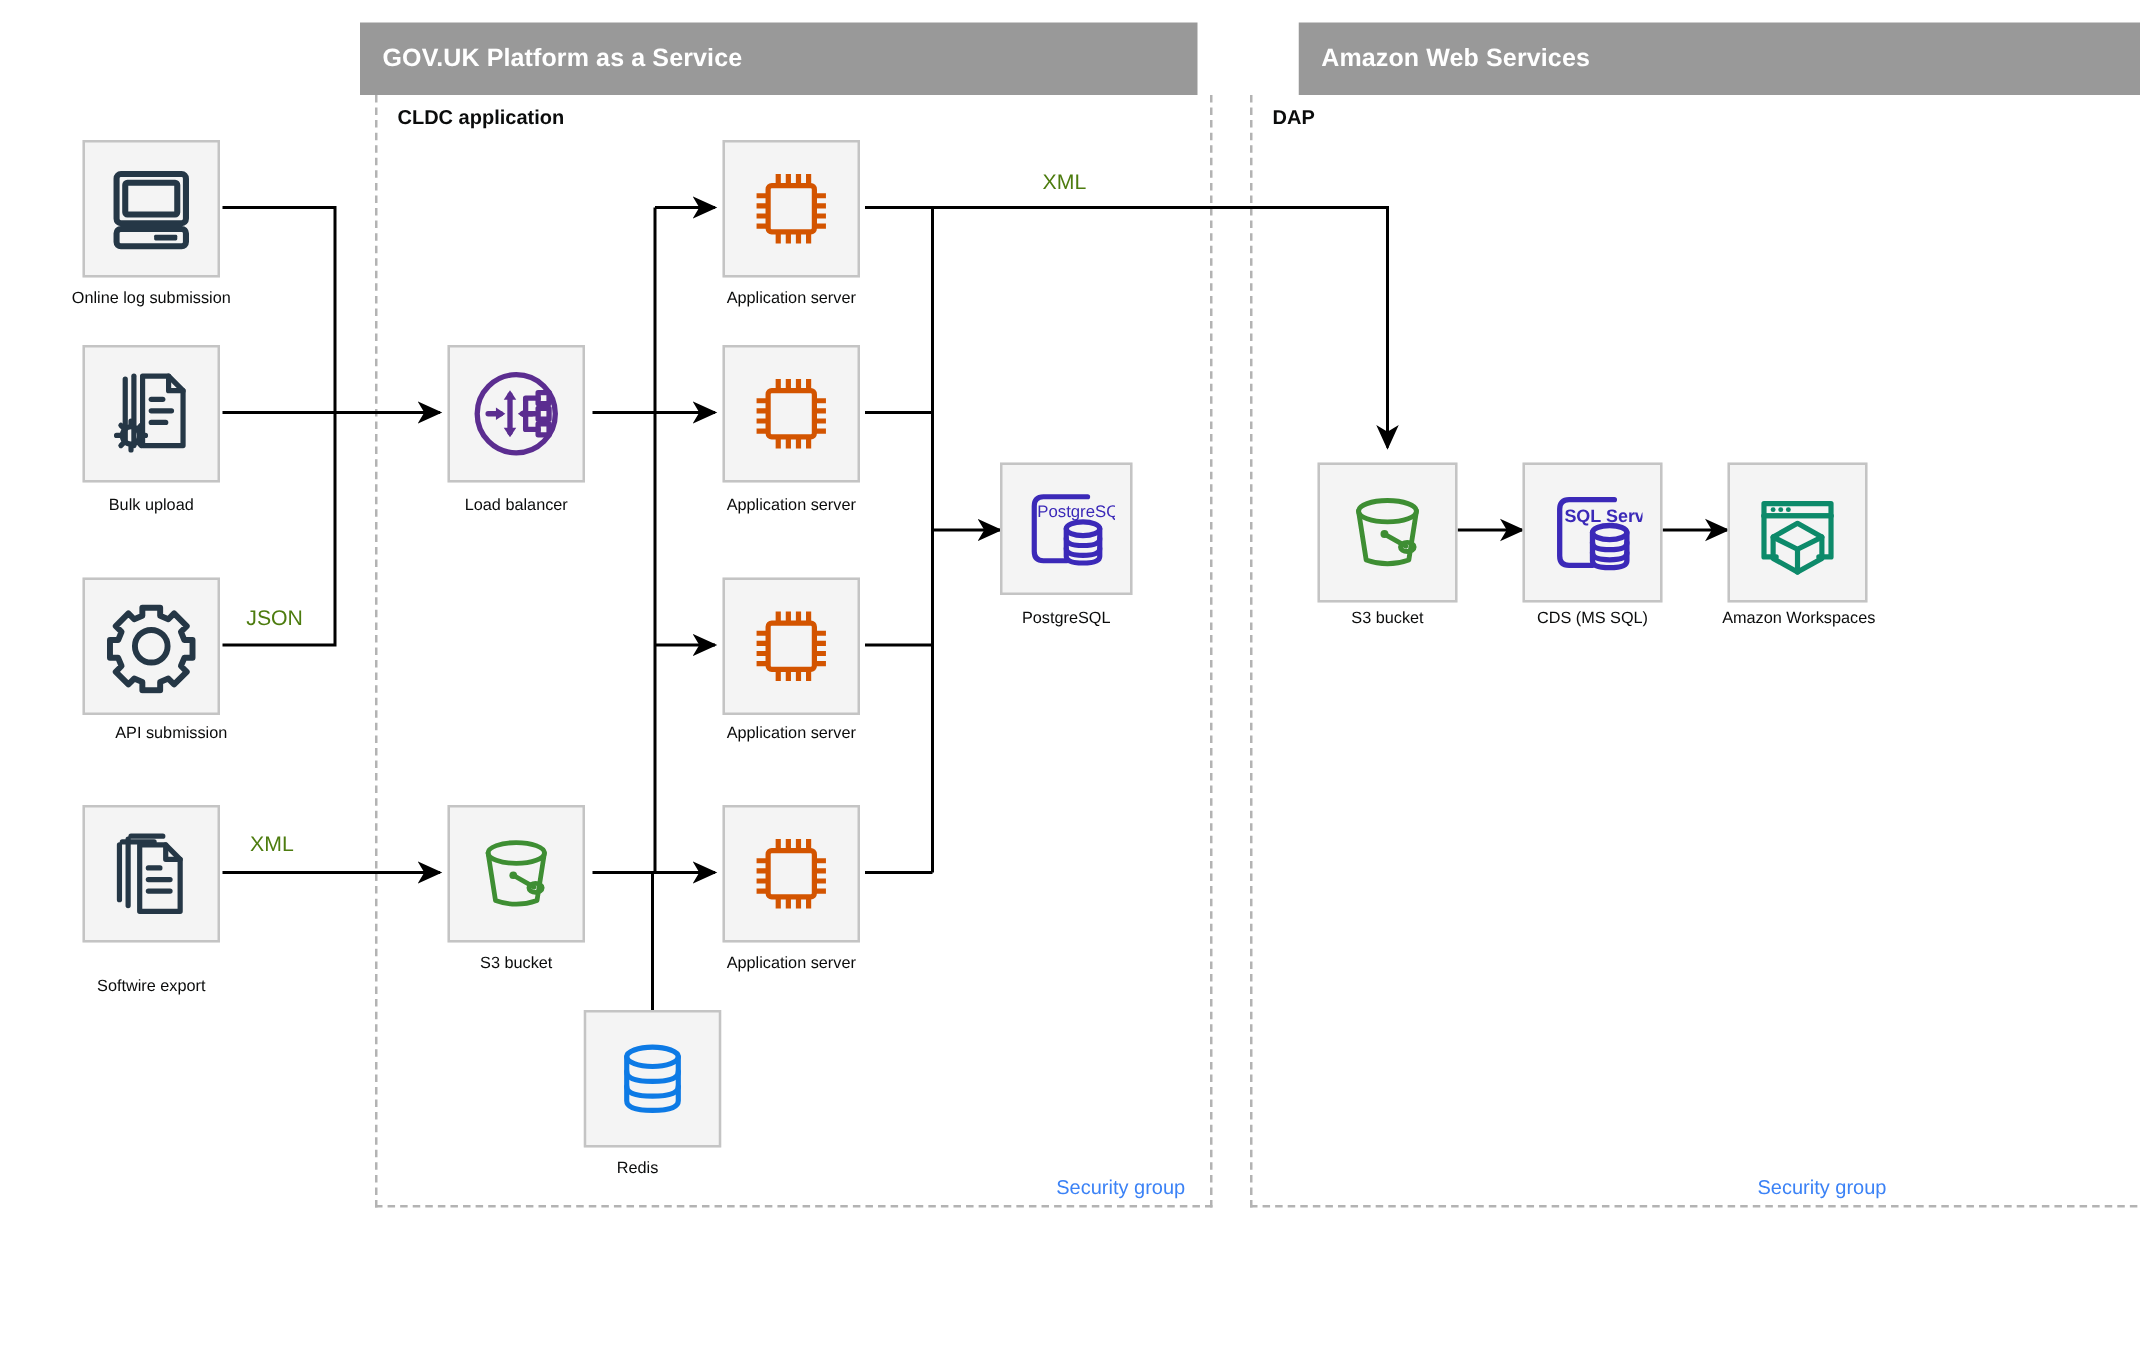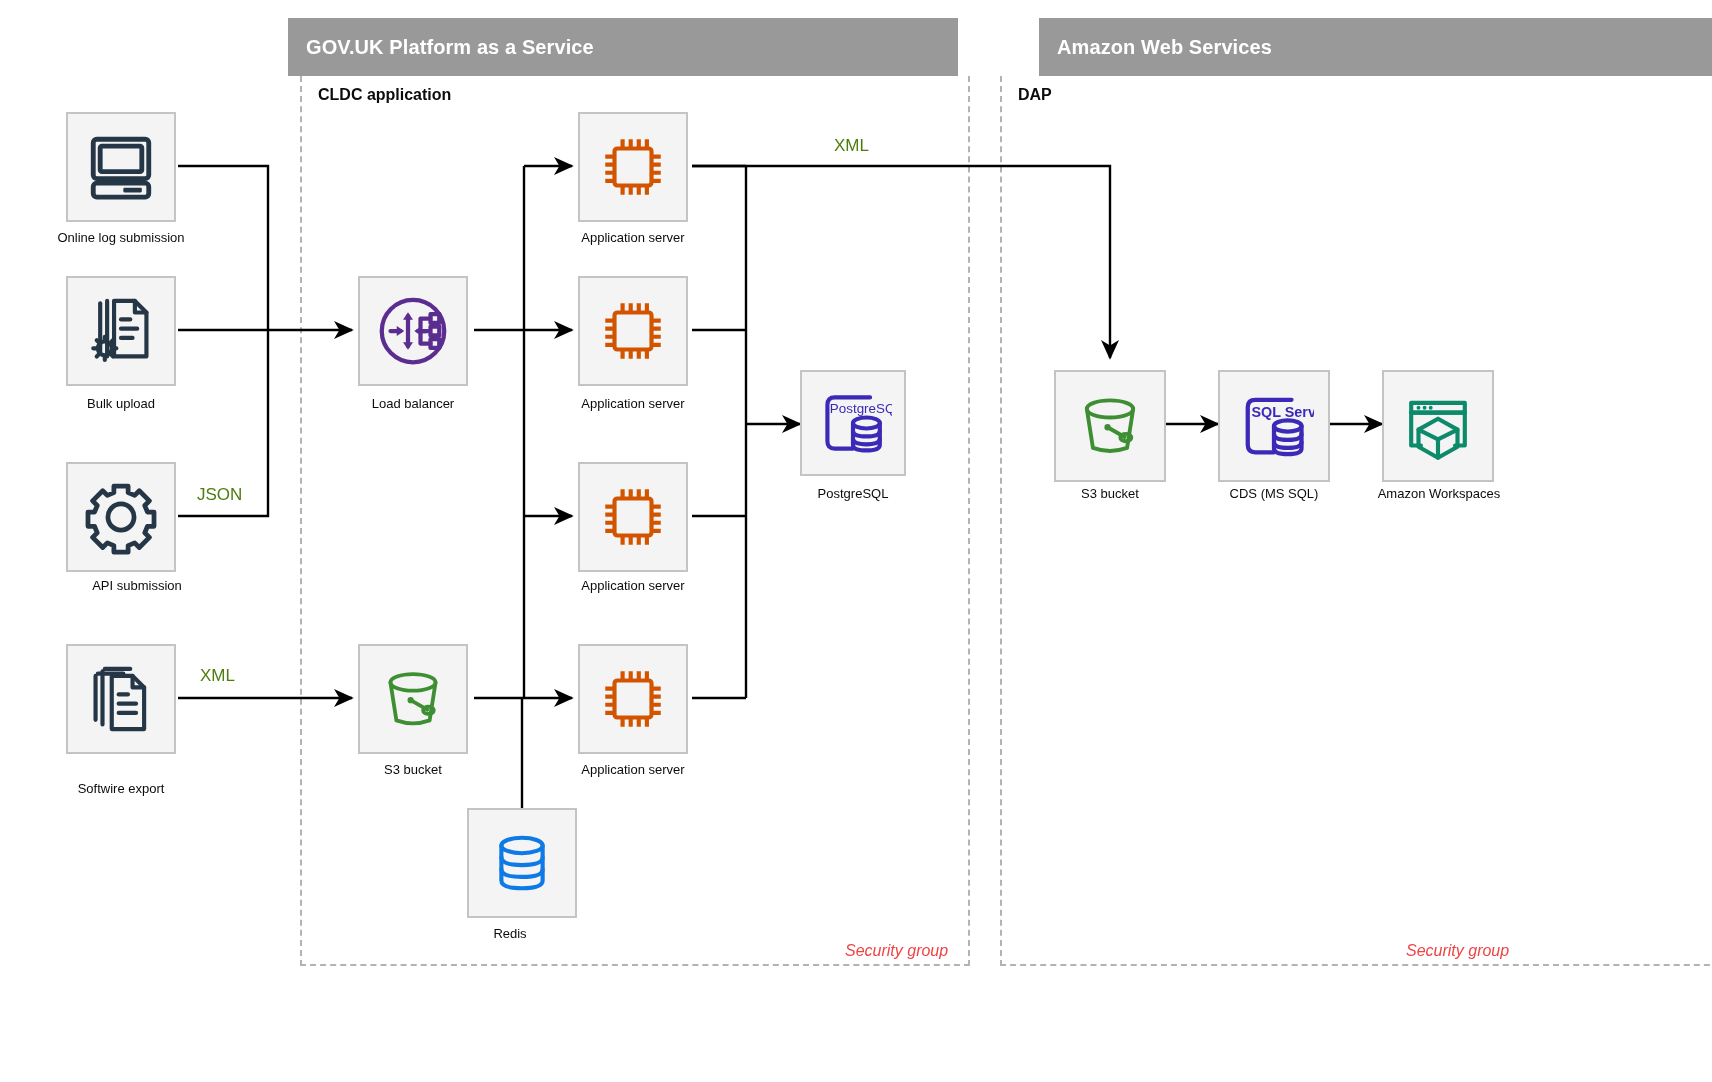--- a/index.html
+++ b/index.html
@@ -41,22 +41,21 @@
   }
   .group-sublabel {
     position: absolute;
     font-size: 16px;
     font-weight: bold;
     color: #0b0c0c;
   }
   .group-footnote {
     position: absolute;
     font-size: 16px;
-    color: #ef4444;
-    font-style: italic;
+    color: #3b82f6;
   }
 
   
   .node {
     position: absolute;
   }
   .tile {
     position: absolute;
     background: #f4f4f4;
     border: 2px solid #c4c4c4;

